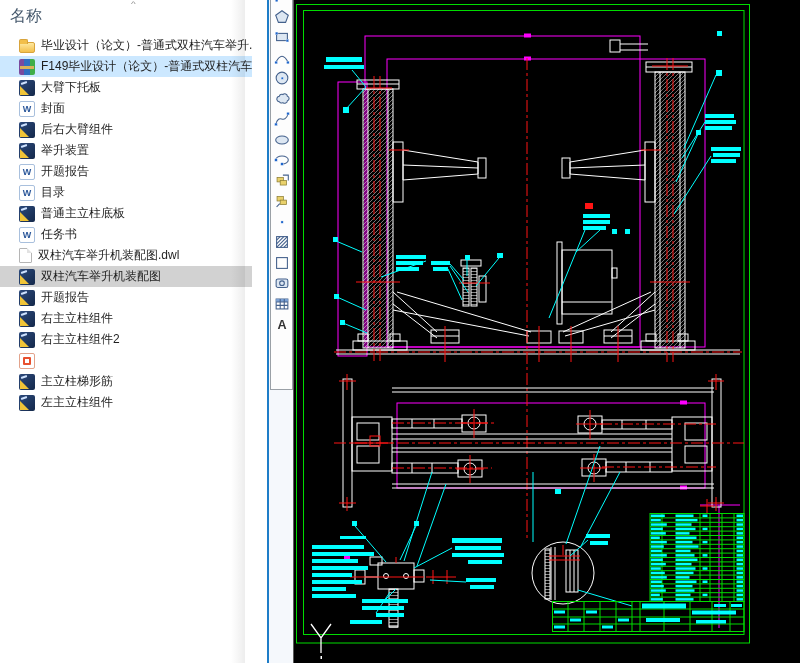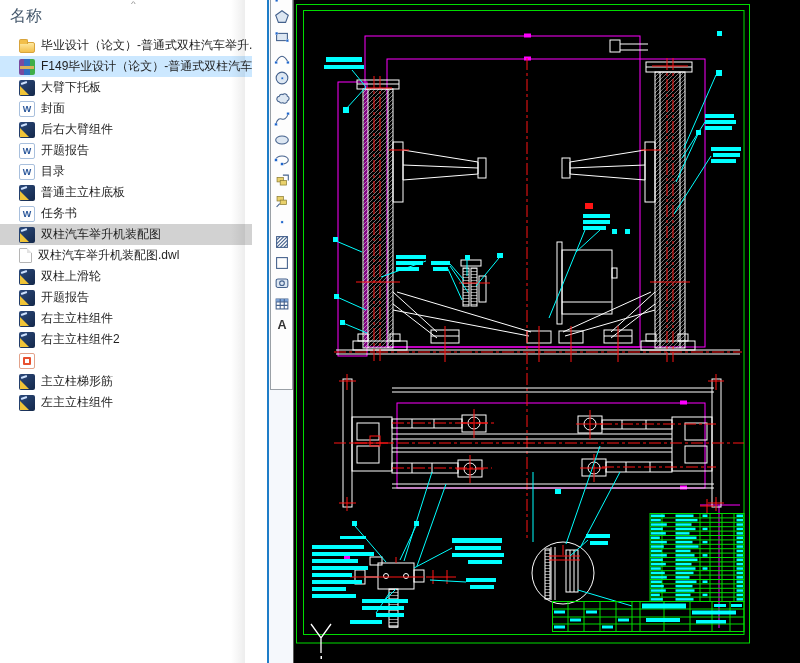--- a/index.html
+++ b/index.html
@@ -114,20 +114,26 @@
       <span class="fname">封面</span>
     </div>
 
     <div class="frow">
       <span class="fi fi-cad">
             <span class="fglyph"></span>
           </span>
       <span class="fname">后右大臂组件</span>
     </div>
 
+    <div class="frow">
+      <span class="fi fi-cad">
+            <span class="fglyph"></span>
+          </span>
+      <span class="fname">举升装置</span>
+    </div>
 
     <div class="frow">
       <span class="fi fi-word">
             <span class="fglyph">W</span>
           </span>
       <span class="fname">开题报告</span>
     </div>
 
     <div class="frow">
       <span class="fi fi-word">
@@ -143,40 +149,34 @@
       <span class="fname">普通主立柱底板</span>
     </div>
 
     <div class="frow">
       <span class="fi fi-word">
             <span class="fglyph">W</span>
           </span>
       <span class="fname">任务书</span>
     </div>
 
+    <div class="frow">
+      <span class="fi fi-dwl">
+            <span class="fglyph"></span>
+          </span>
+      <span class="fname">双柱汽车举升机装配图.dwl</span>
+    </div>
+
     <div class="frow sel-gray">
       <span class="fi fi-cad">
             <span class="fglyph"></span>
           </span>
       <span class="fname">双柱汽车举升机装配图</span>
     </div>
 
-    <div class="frow">
-      <span class="fi fi-dwl">
-            <span class="fglyph"></span>
-          </span>
-      <span class="fname">双柱汽车举升机装配图.dwl</span>
-    </div>
-
-    <div class="frow">
-      <span class="fi fi-cad">
-            <span class="fglyph"></span>
-          </span>
-      <span class="fname">双柱上滑轮</span>
-    </div>
 
 
     <div class="frow">
       <span class="fi fi-cad">
             <span class="fglyph"></span>
           </span>
       <span class="fname">开题报告</span>
     </div>
 
     <div class="frow">

